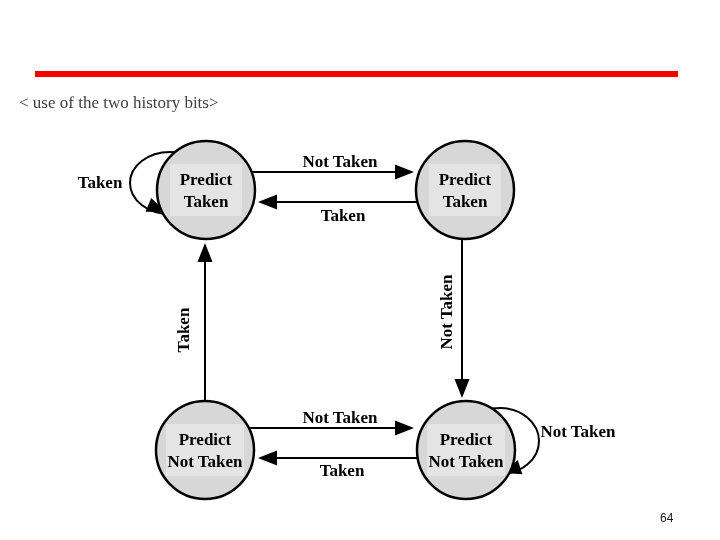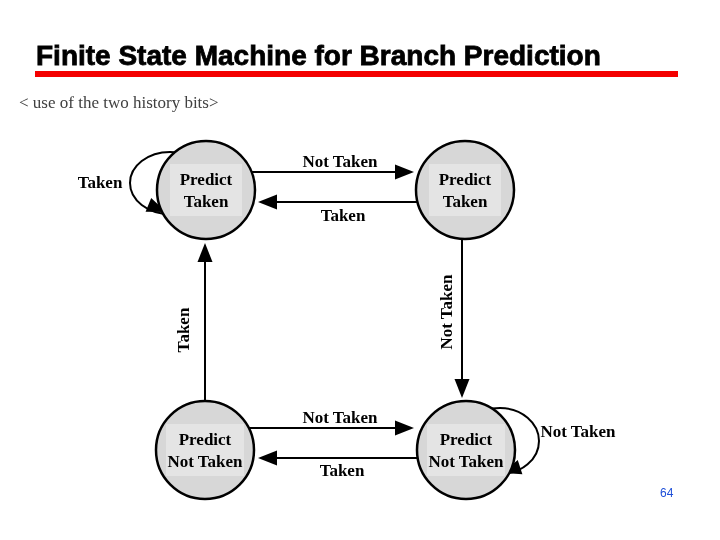--- a/index.html
+++ b/index.html
@@ -41,24 +41,24 @@
     white-space: nowrap;
   }
   .diagram-svg {
     position: absolute;
     left: 0;
     top: 0;
   }
   .page-number {
     position: absolute;
     left: 660px;
-    top: 486px;
+    top: 511px;
     font-family: "Liberation Sans", sans-serif;
     font-size: 12px;
-    color: #1d4ed8;
+    color: #0f172a;
   }
   .state-text {
     font-family: "Liberation Serif", serif;
     font-size: 17px;
     font-weight: bold;
     fill: #000000;
     text-anchor: middle;
   }
   .edge-label {
     font-family: "Liberation Serif", serif;
@@ -87,21 +87,20 @@
   }
   .inner-box {
     stroke: none;
   }
 </style>
 </head>
 <body>
 
 <div class="slide">
 
-  <div class="title">Finite State Machine for Branch Prediction</div>
   <div class="title-bar" style="background: rgb(244, 0, 0);"></div>
   <div class="subtitle">&lt; use of the two history bits&gt;</div>
 
   <svg class="diagram-svg" width="720" height="540" viewBox="0 0 720 540" xmlns="http://www.w3.org/2000/svg">
 
     <ellipse class="loop-curve" cx="170" cy="183" rx="40" ry="31"></ellipse>
     <polygon class="arrow-head" points="0,0 -19,-7.5 -19,7.5" transform="translate(166,212) rotate(22)"></polygon>
 
     <ellipse class="loop-curve" cx="500" cy="441" rx="39" ry="33"></ellipse>
     <polygon class="arrow-head" points="0,0 -19,-7.5 -19,7.5" transform="translate(502,473) rotate(162)"></polygon>

